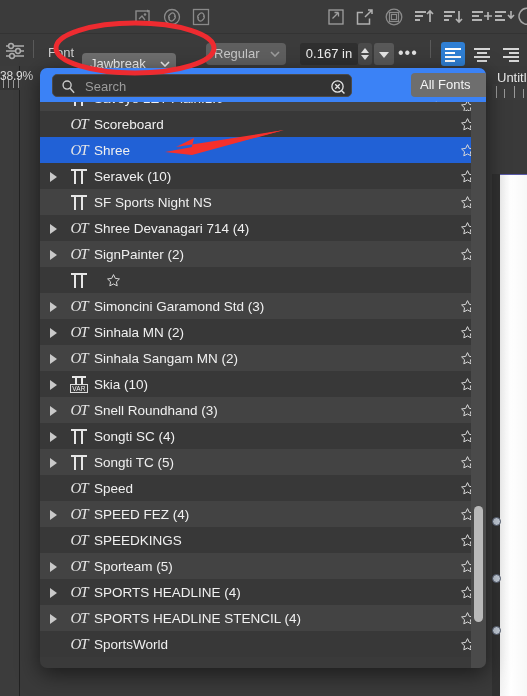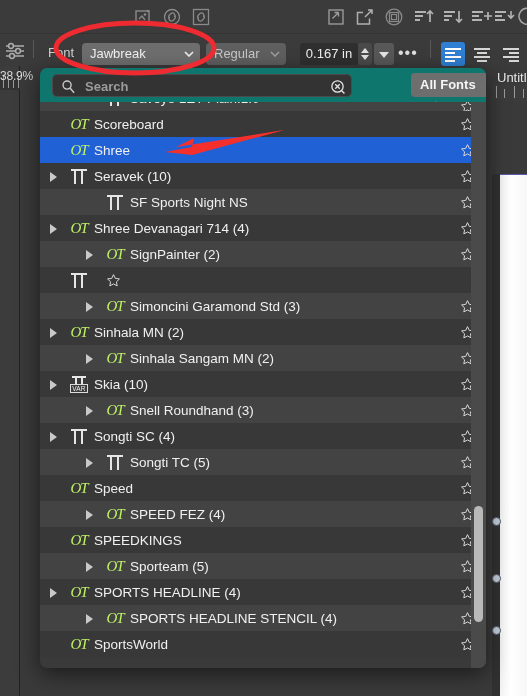--- a/index.html
+++ b/index.html
@@ -129,22 +129,21 @@
   .popup {
     position: absolute; left: 40px; top: 68px;
     width: 446px; height: 600px;
     background: #3a3a3a;
     border-radius: 7px;
     box-shadow: 0 6px 22px rgba(0,0,0,.55);
     overflow: hidden;
   }
   .popup-head {
     position: absolute; left: 0; top: 0; width: 446px; height: 34px;
-    background: #0f766e;
-    font-weight: bold;
+    background: #3b82f6;
   }
   .search-box {
     position: absolute; left: 12px; top: 6px; width: 300px; height: 23px;
     background: #333333; border: 1px solid #4a4a4a; border-radius: 5px;
   }
   .search-ph {
     position: absolute; left: 32px; top: 3px;
     color: #9c9c9c; font-size: 13px; line-height: 17px;
   }
   .search-mag { position: absolute; left: 8px; top: 4px; width: 15px; height: 15px; }
@@ -157,21 +156,21 @@
 
   
   .list {
     position: absolute; left: 0; top: 34px; width: 446px; height: 566px;
     overflow: hidden;
   }
   .row {
     position: relative; height: 26px; width: 446px;
     display: flex; align-items: center;
   }
-  .row.odd  { background: #434343; padding-left: 36px; }
+  .row.odd  { background: #434343; }
   .row.even { background: #383838; }
   .row.sel  { background: #2161d6; }
   .row .disc {
     width: 24px; min-width: 24px; height: 26px; position: relative;
   }
   .row .disc.has:after {
     content: ""; position: absolute; left: 10px; top: 9px;
     border-top: 5px solid transparent; border-bottom: 5px solid transparent;
     border-left: 7px solid #c9c9c9;
   }
@@ -187,21 +186,21 @@
     width: 38px; min-width: 38px; height: 26px;
     display: flex; align-items: center; justify-content: center;
   }
   .row.partial { height: 9px; overflow: hidden; }
   .row.partial .fname { position: relative; top: -8px; }
   .row.partial .ficon { position: relative; top: -8px; }
 
   
   .ot {
     font-family: "Liberation Serif", serif;
-    font-style: italic; font-size: 15px; color: #bef264;
+    font-style: italic; font-size: 15px; color: #e5e5e5;
     letter-spacing: -1px;
   }
   .tt { position: relative; width: 16px; height: 15px; }
   .tt:before {
     content:""; position:absolute; left:0; top:0; width:16px; height:2px; background:#e6e6e6;
   }
   .tt .s1, .tt .s2 {
     position:absolute; top:0; width:2px; height:15px; background:#e6e6e6;
   }
   .tt .s1 { left: 3px; } .tt .s2 { left: 10px; }
@@ -343,21 +342,21 @@
           <path d="M2 6h18M2 11h18M2 16h18" stroke="#d8d8d8" stroke-width="1.5"></path>
           <circle cx="7" cy="6" r="2.4" fill="#3b3b3b" stroke="#d8d8d8" stroke-width="1.5"></circle>
           <circle cx="14" cy="11" r="2.4" fill="#3b3b3b" stroke="#d8d8d8" stroke-width="1.5"></circle>
           <circle cx="8" cy="16" r="2.4" fill="#3b3b3b" stroke="#d8d8d8" stroke-width="1.5"></circle>
         </svg>
     </div>
     <div class="sep" style="left:33px;"></div>
 
     <div class="lbl-font">Font</div>
 
-    <div class="combo" style="left:82px; top:43px; width:118px;">
+    <div class="combo" style="left:82px; top:53px; width:94px;">
       <span>Jawbreak</span>
       <svg class="chev" viewBox="0 0 10 6">
           <path d="M1 1l4 4 4-4" fill="none" stroke="#f0f0f0" stroke-width="1.6"></path>
         </svg>
     </div>
 
     <div class="combo dim" style="left:206px; top:43px; width:80px;">
       <span>Regular</span>
       <svg class="chev" viewBox="0 0 10 6">
           <path d="M1 1l4 4 4-4" fill="none" stroke="#9d9d9d" stroke-width="1.6"></path>

